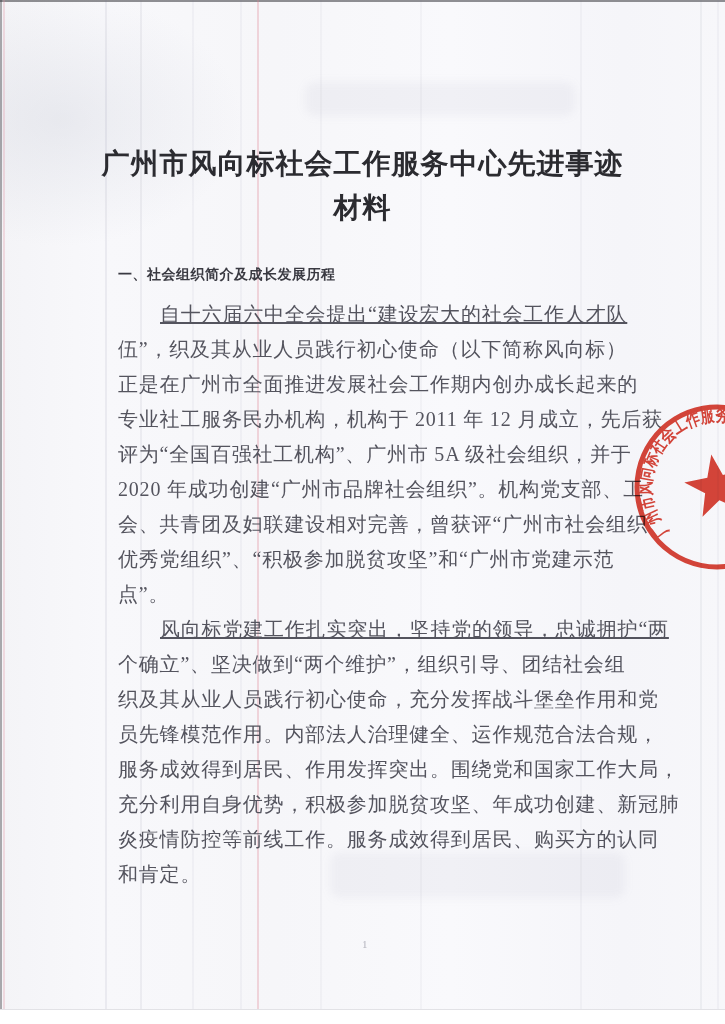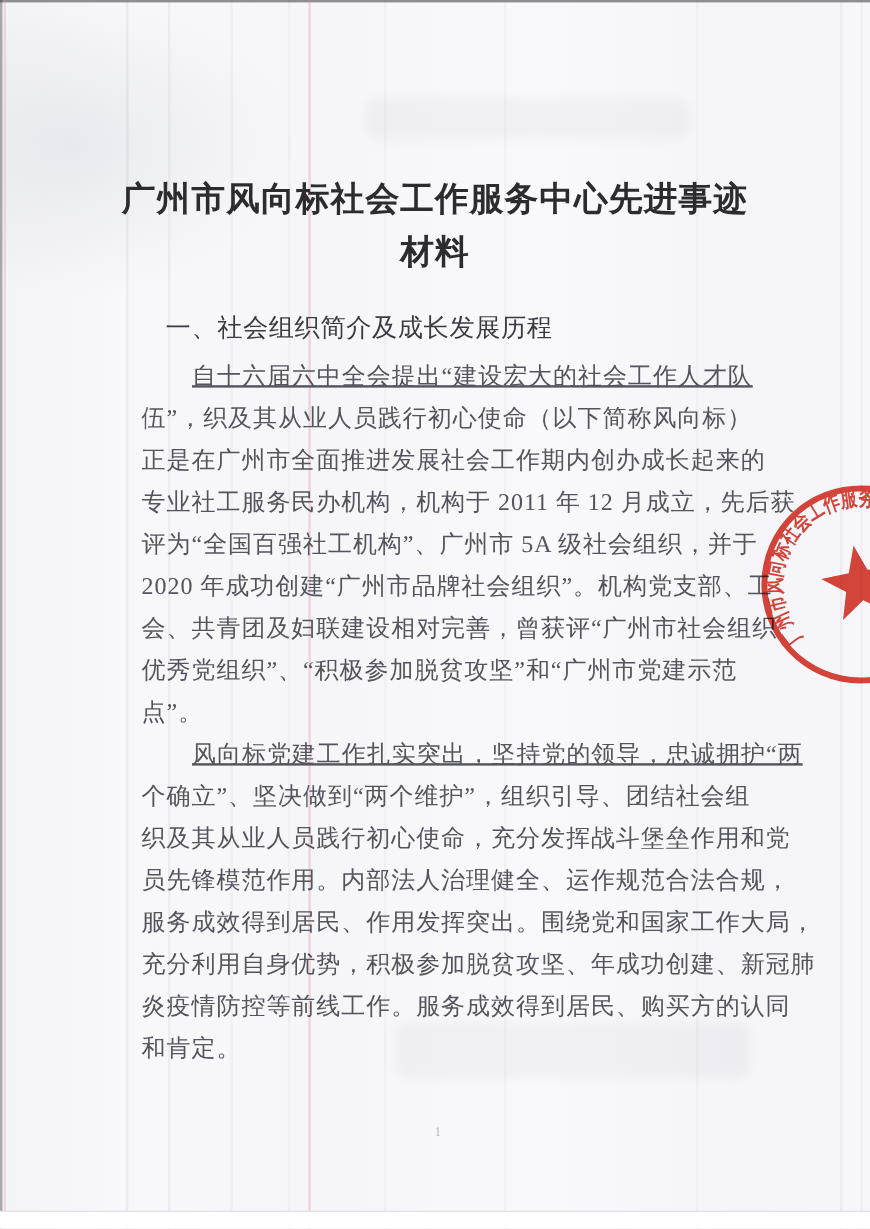--- a/index.html
+++ b/index.html
@@ -41,34 +41,33 @@
     position:absolute; pointer-events:none;
     background:rgba(130,132,155,0.07);
     filter: blur(4px); border-radius:10px;
   }
   .ghost-a { left:305px; top:82px;  width:270px; height:34px; }
   .ghost-b { left:330px; top:852px; width:295px; height:46px; }
   
   .doc-title {
     position:absolute; top:144px; left:0; width:100%;
     text-align:center;
-    font-family:Liberation Sans, sans-serif;
+    font-family:Liberation Mono, monospace;
     font-weight:bold;
     font-size:28px; line-height:44px;
     letter-spacing:1px;
     color:#2b2b30;
   }
   .section-heading {
     position:absolute; top:260px; left:118px;
     font-family:"Liberation Sans", sans-serif;
-    font-weight:normal;
-    font-size:21px; line-height:28px;
+    font-weight:bold;
+    font-size:14px; line-height:28px;
     letter-spacing:0.5px;
     color:#3a3a42;
-    margin-left:20px;
   }
   .para {
     position:absolute; left:118px; width:522px;
     font-family:"Liberation Serif", serif;
     font-size:20px;
     color:#54545e;
     letter-spacing:0.8px;
   }
   .para-1 { top:297px; }
   .para-2 { top:612px; }

